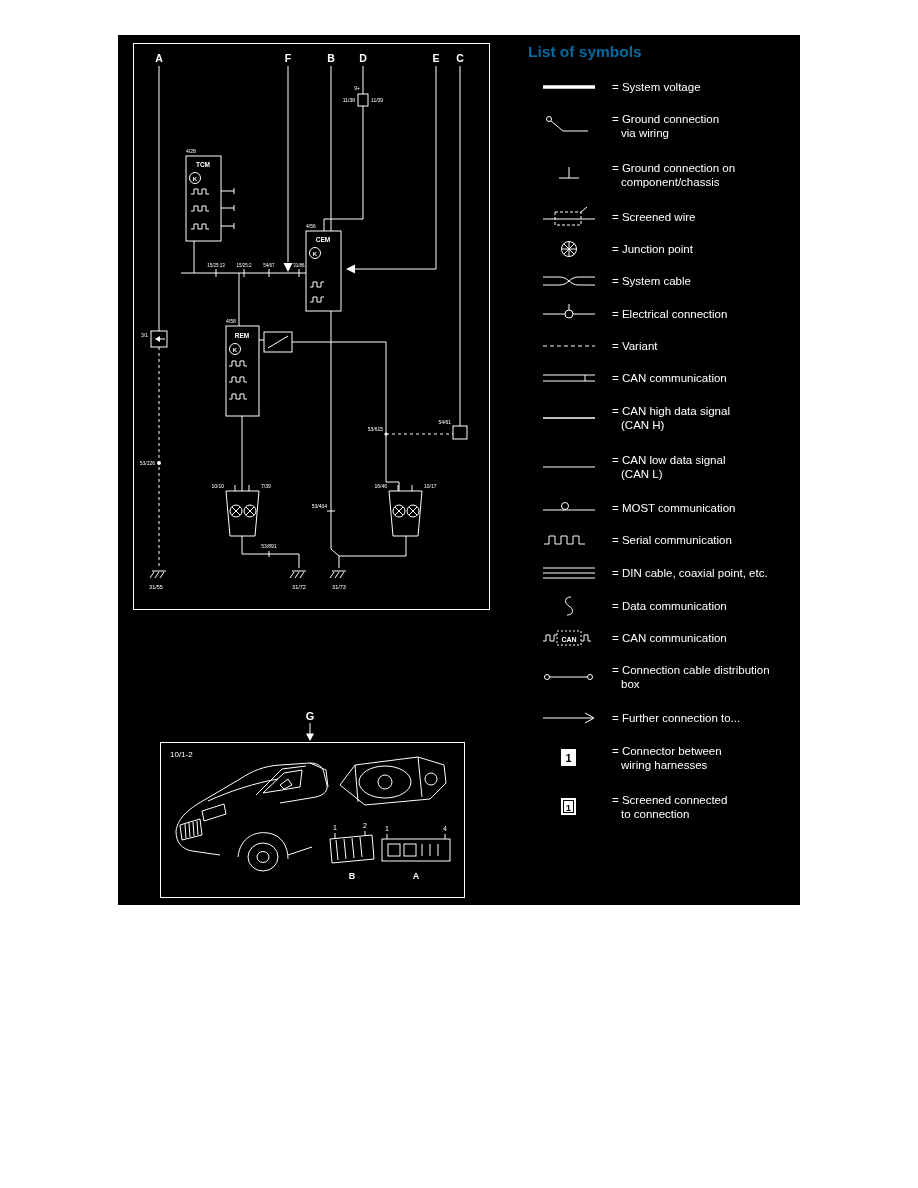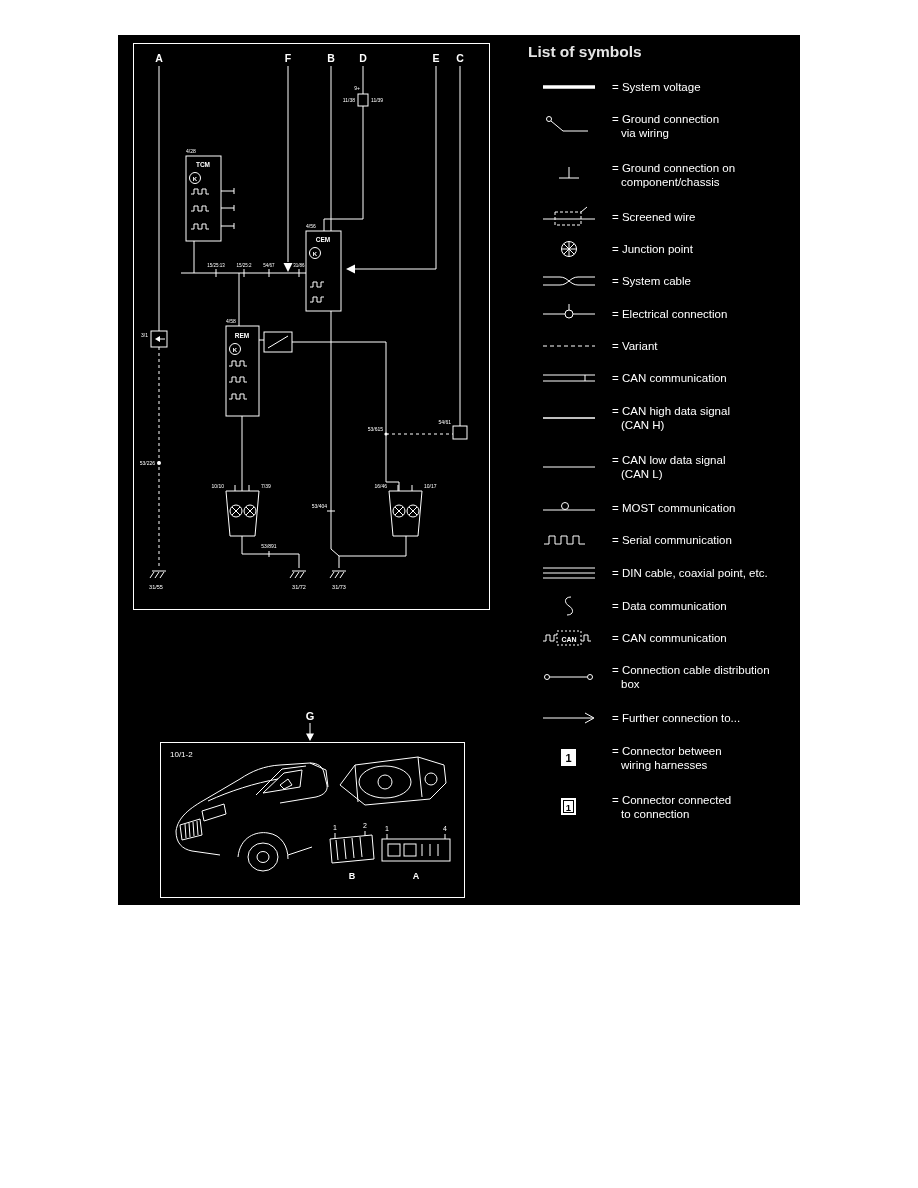--- a/index.html
+++ b/index.html
@@ -1,21 +1,21 @@
 <!DOCTYPE html>
 <html><head>
 <meta charset="utf-8">
 <style>
   html,body{margin:0;padding:0;}
   body{width:918px;height:1188px;background:#ffffff;position:relative;
        font-family:"Liberation Sans","DejaVu Sans",sans-serif;}
   #panel{position:absolute;left:118px;top:35px;width:682px;height:870px;background:#000;}
   #diagram-box{position:absolute;left:15px;top:8px;width:355px;height:565px;border:1px solid #fff;}
   #car-box-svg{position:absolute;left:42px;top:672px;width:305px;height:192px;}
-  #legend-title{position:absolute;left:410px;top:8px;color:#e5e5e5;font-size:15.5px;font-weight:bold;}
+  #legend-title{position:absolute;left:410px;top:8px;color:#0369a1;font-size:15.5px;font-weight:bold;}
   .legend-row{position:absolute;left:422px;display:flex;align-items:center;color:#fff;}
   .legend-row .sym{width:58px;margin-right:5px;flex:0 0 58px;display:flex;align-items:center;}
   .legend-row .lbl{font-size:11.5px;line-height:14px;white-space:nowrap;}
   .legend-row .lbl span{display:block;margin-left:9px;}
   .legend-row .lbl .l2{padding-left:9px;}
   svg text{font-family:"Liberation Sans","DejaVu Sans",sans-serif;}
 </style>
 </head>
 <body>
 
@@ -435,18 +435,18 @@
 
   <div class="legend-row" style="top:758px;height:28px">
     <span class="sym">
         <svg width="58" height="24" viewBox="0 0 58 24">
           <rect x="21" y="3" width="15" height="17" fill="#fff"></rect>
           <rect x="23.5" y="5.5" width="10" height="12" fill="none" stroke="#000"></rect>
           <text x="28.5" y="15.5" font-size="9.5" font-weight="bold" text-anchor="middle" fill="#000">1</text>
         </svg>
       </span>
     <span class="lbl">
-        <span>= Connector connected</span>
+        <span>= Screened connected</span>
         <span class="l2">to connection</span>
       </span>
   </div>
 
 </div>
 
 </body></html>

